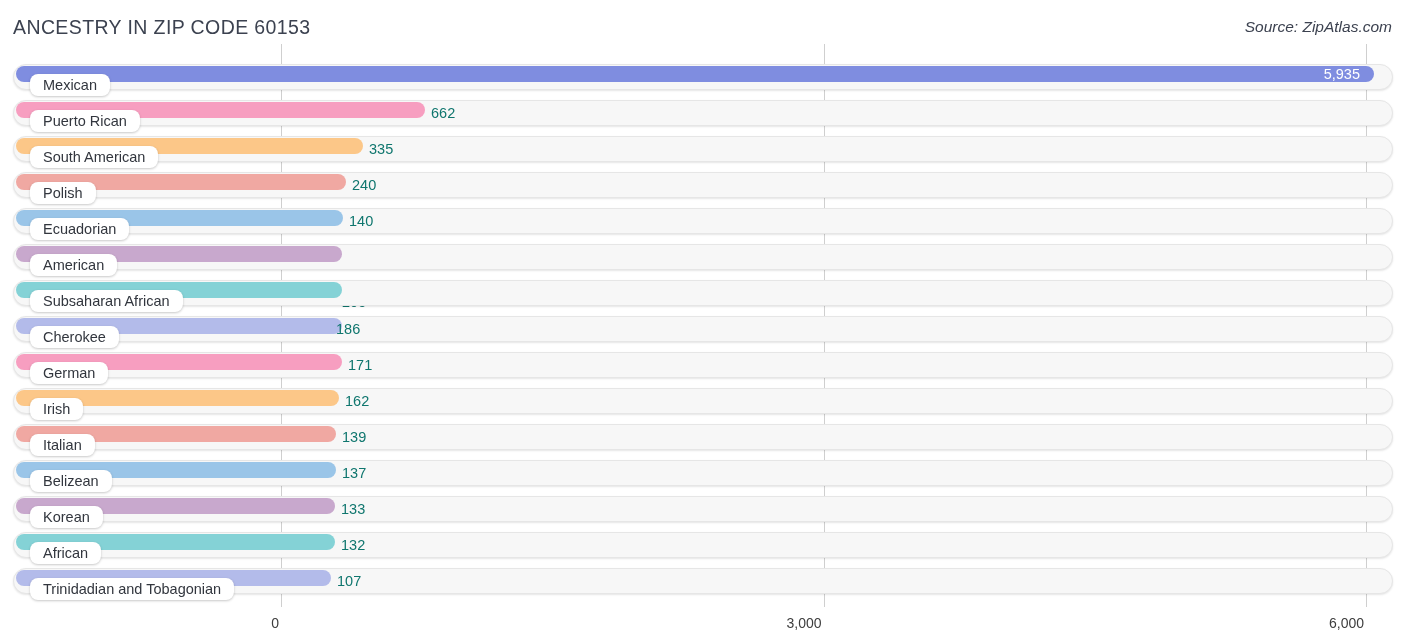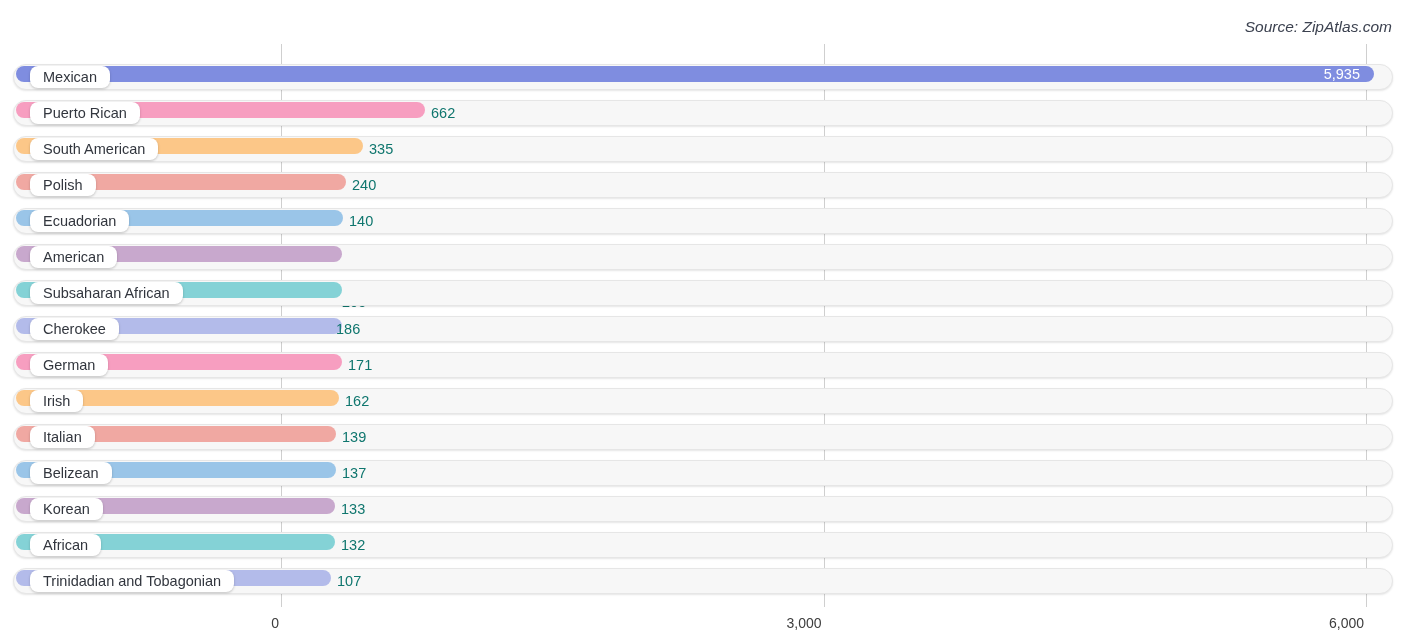--- a/index.html
+++ b/index.html
@@ -120,21 +120,21 @@
     transform: translateY(-50%);
     color: #0f766e;
     font-size: 14.5px;
     white-space: nowrap;
   }
 
   
   .label-pill {
     position: absolute;
     left: 30px;
-    top: 4px;
+    top: 12px;
     height: 22px;
     line-height: 22px;
     padding: 0 13px;
     border-radius: 8px;
     background: #ffffff;
     color: #32363e;
     font-size: 14.5px;
     white-space: nowrap;
     box-shadow: 0 1px 2.5px rgba(0,0,0,0.22);
   }
@@ -154,20 +154,21 @@
     color: #3d3d3d;
     white-space: nowrap;
     transform: translateX(-100%);
   }
 </style>
 </head>
 <body>
 
 <div id="chart-root">
 
+  <div class="chart-title">ANCESTRY IN ZIP CODE 60153</div>
 
   <div class="chart-source">Source: ZipAtlas.com</div>
 
   <div class="plot">
     <div class="gridlines" id="gridlines">
         <div class="gridline" style="left: 281px;"></div>
         <div class="gridline" style="left: 823.5px;"></div>
         <div class="gridline" style="left: 1366px;"></div>
       </div>
     <div class="rows" id="rows">

